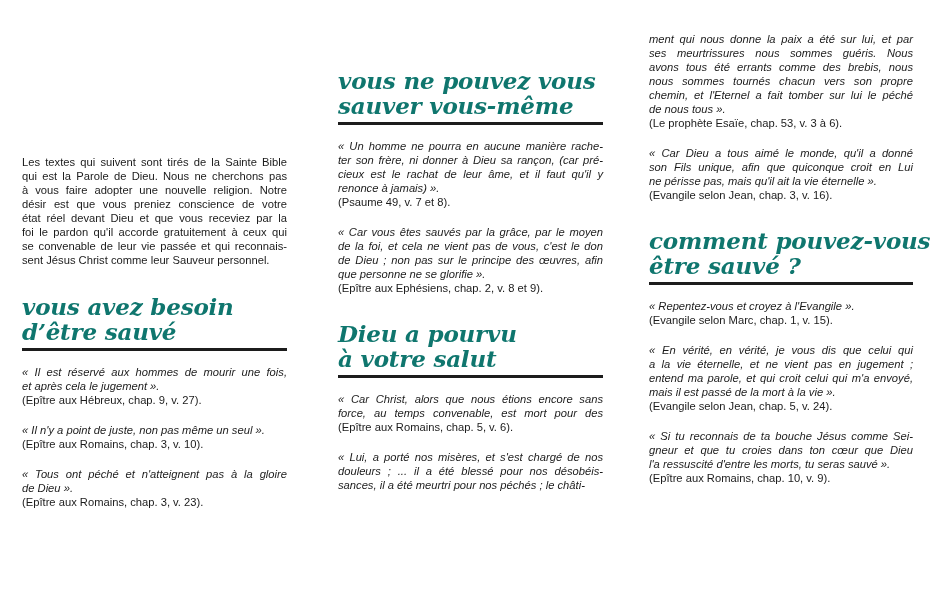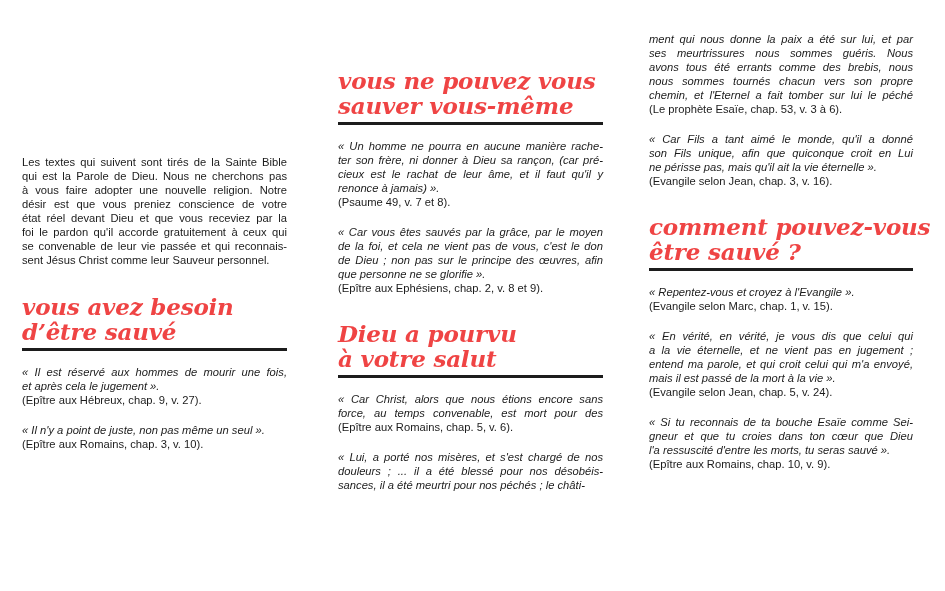--- a/index.html
+++ b/index.html
@@ -29,21 +29,21 @@
   .block.heading { margin-top: 26px; margin-bottom: 14px; }
   .col > .block:first-child { margin-top: 0; }
   #col-0 .block.heading { margin-top: 27px; }
 
   .hline {
     font-family: "DejaVu Serif", serif;
     font-style: italic;
     font-weight: bold;
     font-size: 23px;
     line-height: 25px;
-    color: #ef4444;
+    color: #0f766e;
     letter-spacing: -0.2px;
     white-space: nowrap;
   }
   .rule {
     height: 3px;
     background: #1c1c1c;
     margin-top: 4px;
   }
 
   .line {
@@ -79,20 +79,25 @@
       </div>
       <div class="block quote">
         <div class="line q">« Il est réservé aux hommes de mourir une fois,</div>
         <div class="line q end">et après cela le jugement ».</div>
         <div class="line ref end">(Epître aux Hébreux, chap. 9, v. 27).</div>
       </div>
       <div class="block quote">
         <div class="line q end">« Il n'y a point de juste, non pas même un seul ».</div>
         <div class="line ref end">(Epître aux Romains, chap. 3, v. 10).</div>
       </div>
+      <div class="block quote">
+        <div class="line q">« Tous ont péché et n'atteignent pas à la gloire</div>
+        <div class="line q end">de Dieu ».</div>
+        <div class="line ref end">(Epître aux Romains, chap. 3, v. 23).</div>
+      </div>
     </div>
   <div class="col" id="col-1">
       <div class="block heading">
         <div class="hline">vous ne pouvez vous</div>
         <div class="hline">sauver vous-même</div>
         <div class="rule"></div>
       </div>
       <div class="block quote">
         <div class="line q">« Un homme ne pourra en aucune manière rache-</div>
         <div class="line q">ter son frère, ni donner à Dieu sa rançon, (car pré-</div>
@@ -123,24 +128,25 @@
         <div class="line q end">sances, il a été meurtri pour nos péchés ; le châti-</div>
       </div>
     </div>
   <div class="col" id="col-2">
       <div class="block quote">
         <div class="line q">ment qui nous donne la paix a été sur lui, et par</div>
         <div class="line q">ses meurtrissures nous sommes guéris. Nous</div>
         <div class="line q">avons tous été errants comme des brebis, nous</div>
         <div class="line q">nous sommes tournés chacun vers son propre</div>
         <div class="line q">chemin, et l'Eternel a fait tomber sur lui le péché</div>
+        <div class="line q end">de nous tous ».</div>
         <div class="line ref end">(Le prophète Esaïe, chap. 53, v. 3 à 6).</div>
       </div>
       <div class="block quote">
-        <div class="line q">« Car Fils a tant aimé le monde, qu'il a donné</div>
+        <div class="line q">« Car Dieu a tous aimé le monde, qu'il a donné</div>
         <div class="line q">son Fils unique, afin que quiconque croit en Lui</div>
         <div class="line q end">ne périsse pas, mais qu'il ait la vie éternelle ».</div>
         <div class="line ref end">(Evangile selon Jean, chap. 3, v. 16).</div>
       </div>
       <div class="block heading">
         <div class="hline">comment pouvez-vous</div>
         <div class="hline">être sauvé ?</div>
         <div class="rule"></div>
       </div>
       <div class="block quote">
@@ -148,19 +154,19 @@
         <div class="line ref end">(Evangile selon Marc, chap. 1, v. 15).</div>
       </div>
       <div class="block quote">
         <div class="line q">« En vérité, en vérité, je vous dis que celui qui</div>
         <div class="line q">a la vie éternelle, et ne vient pas en jugement ;</div>
         <div class="line q">entend ma parole, et qui croit celui qui m'a envoyé,</div>
         <div class="line q end">mais il est passé de la mort à la vie ».</div>
         <div class="line ref end">(Evangile selon Jean, chap. 5, v. 24).</div>
       </div>
       <div class="block quote">
-        <div class="line q">« Si tu reconnais de ta bouche Esaïe comme Sei-</div>
+        <div class="line q">« Si tu reconnais de ta bouche Jésus comme Sei-</div>
         <div class="line q">gneur et que tu croies dans ton cœur que Dieu</div>
         <div class="line q end">l'a ressuscité d'entre les morts, tu seras sauvé ».</div>
         <div class="line ref end">(Epître aux Romains, chap. 10, v. 9).</div>
       </div>
     </div>
 </div>
 
 </body></html>

